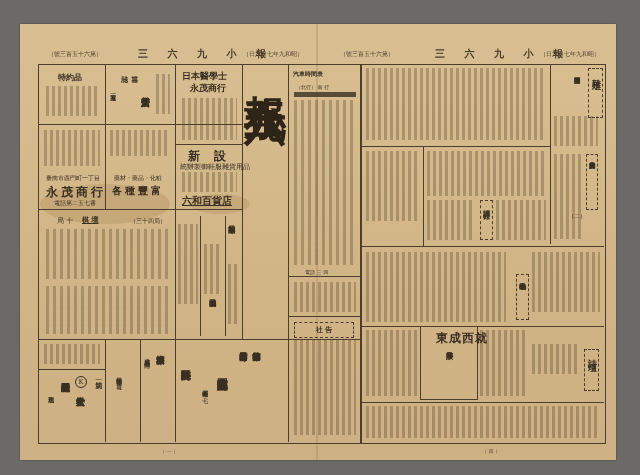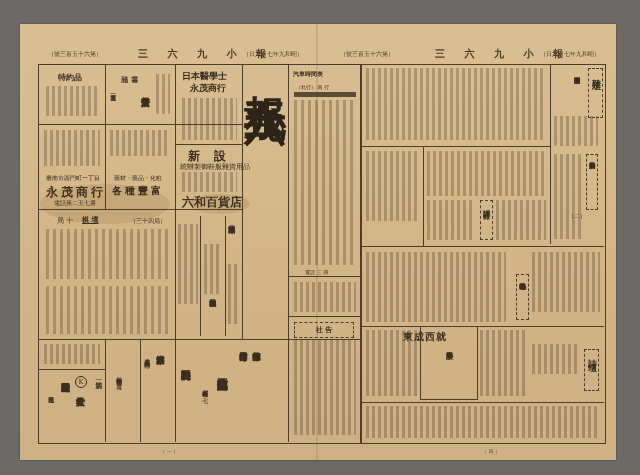--- a/index.html
+++ b/index.html
@@ -70,21 +70,21 @@
   <div>
     <div class="txt" style="position:absolute;left:162px;top:46px;font-size:9px;font-weight:bold;">日本醫學士</div>
     <div class="txt" style="position:absolute;left:170px;top:58px;font-size:9px;font-weight:bold;">永茂商行</div>
     <div class="dense" style="left:162px;top:74px;width:55px;height:42px;"></div>
   </div>
 
   <div>
     <div class="txt" style="position:absolute;left:168px;top:124px;font-size:12px;font-weight:bold;letter-spacing:14px;">新設</div>
     <div class="txt small" style="position:absolute;left:160px;top:138px;font-size:7px;">統辦製御鞋服雜貨用品</div>
     <div class="dense" style="left:162px;top:148px;width:55px;height:20px;"></div>
-    <div class="txt" style="position:absolute;left:162px;top:170px;font-size:12px;font-weight:bold;">六和百貨店</div>
+    <div class="txt" style="position:absolute;left:162px;top:170px;font-size:10px;font-weight:bold;text-decoration:underline;">六和百貨店</div>
   </div>
 
   <div>
     <div class="dense" style="left:24px;top:106px;width:56px;height:36px;"></div>
     <div class="txt small" style="position:absolute;left:26px;top:150px;">臺南市西門町一丁目</div>
     <div class="txt" style="position:absolute;left:26px;top:160px;font-size:12px;font-weight:bold;letter-spacing:3px;">永茂商行</div>
     <div class="txt small" style="position:absolute;left:34px;top:175px;">電話第二五七番</div>
   </div>
 
   <div>
@@ -204,21 +204,21 @@
 
   <div>
     <div class="framed vt" style="left:564px;top:325px;font-size:9px;font-weight:bold;height:36px;">詩 壇</div>
     <div class="dense" style="left:512px;top:320px;width:48px;height:30px;"></div>
   </div>
   <div class="hl" style="left:340px;top:302px;width:244px;"></div>
 
   <div>
     <div class="dense" style="left:346px;top:306px;width:52px;height:66px;"></div>
     <div class="box" style="left:400px;top:302px;width:56px;height:72px;"></div>
-    <div class="txt" style="position:absolute;left:383px;top:306px;font-size:10px;font-weight:bold;letter-spacing:1px;">東成西就</div>
+    <div class="txt" style="position:absolute;left:416px;top:306px;font-size:12px;font-weight:bold;letter-spacing:1px;">東成西就</div>
     <div class="vt txt" style="left:426px;top:322px;font-size:7px;font-weight:bold;">海外零談</div>
     <div class="dense" style="left:460px;top:306px;width:48px;height:66px;"></div>
   </div>
   <div class="hl" style="left:340px;top:378px;width:244px;"></div>
   <div class="dense" style="left:346px;top:382px;width:232px;height:32px;"></div>
 
   <div class="pg" style="left:462px;top:424px;">（ 四 ）</div>
 </div>
 
 </body></html>

